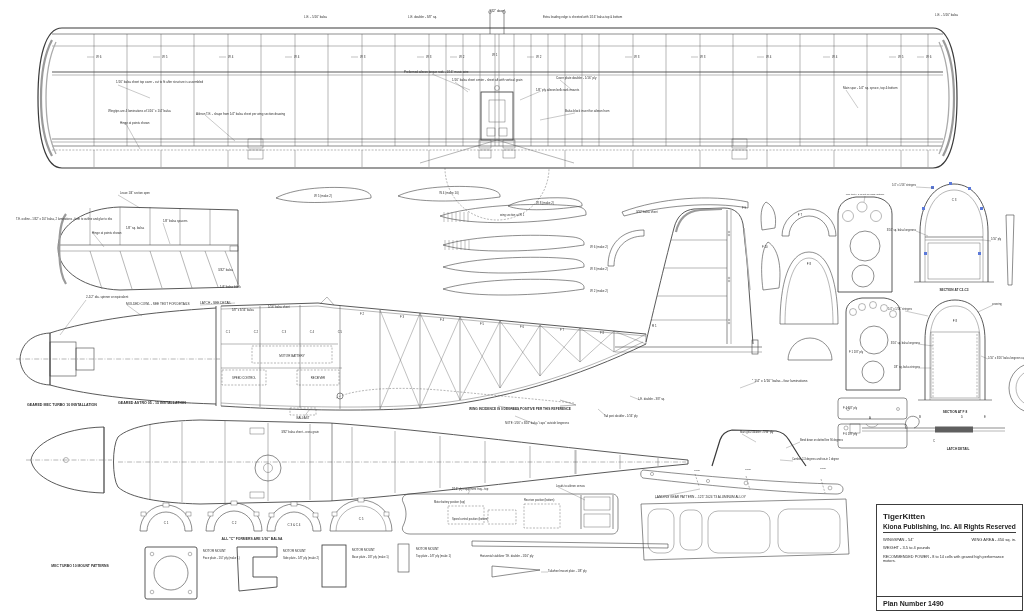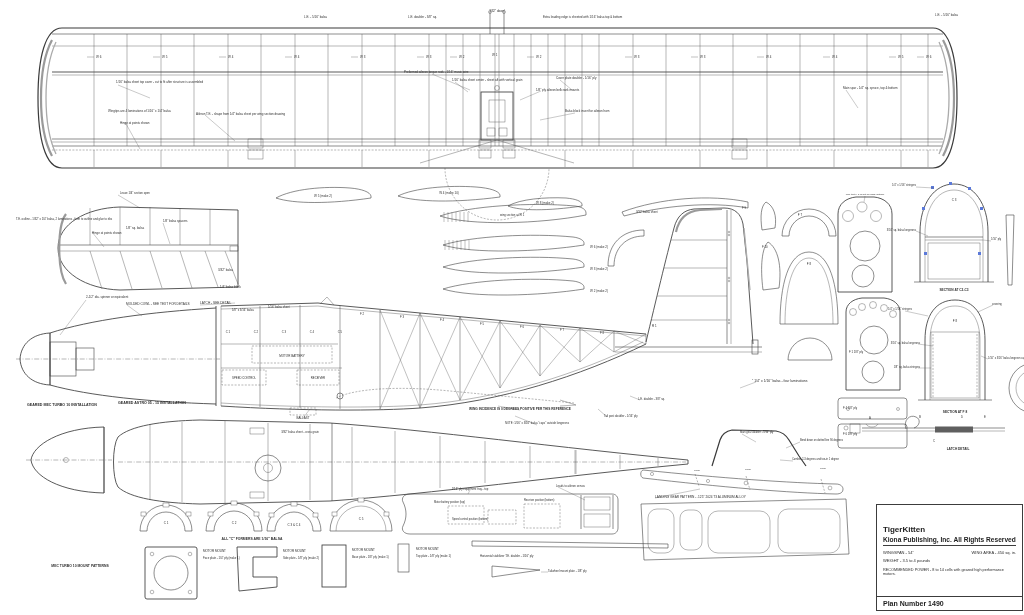--- a/index.html
+++ b/index.html
@@ -12,21 +12,21 @@
   .s08{stroke:#3c3c3c;stroke-width:.85;fill:none}
   .s12{stroke:#3a3a3a;stroke-width:1.2;fill:none}
   .dash{stroke-dasharray:2 1.4}
   .cl{stroke-dasharray:5 1.6 .9 1.6}
   .lam{stroke:#9a9a9a;stroke-width:2.2;fill:none}
   .lam2{stroke:#ababab;stroke-width:1.3;fill:none}
   .darkfill{fill:#5f5f5f;stroke:none}
   .notch{fill:#ffffff;stroke:#4a4a4a;stroke-width:.4}
   
   .tb{position:absolute;left:876px;top:504px;width:147px;height:107px;border:1px solid #3c3c3c;
-      background:#fff;box-sizing:border-box;padding:20px 6px;}
+      background:#fff;box-sizing:border-box;padding:7px 6px;}
   .tb-title{font-size:8px;font-weight:bold;color:#1d1d1d;}
   .tb-pub{font-size:6.6px;font-weight:bold;color:#1d1d1d;border-bottom:1px solid #3c3c3c;
       padding-bottom:2px;margin-top:2px;}
   .tb-row{display:flex;justify-content:space-between;font-size:4px;color:#2c2c2c;margin-top:4px;}
   .tb-line{font-size:4px;color:#2c2c2c;margin-top:3px;}
   .tb-power{font-size:3.8px;color:#2c2c2c;margin-top:5px;}
   .tb-plan{position:absolute;left:0;right:0;bottom:0;border-top:1px solid #3c3c3c;
       font-size:7px;font-weight:bold;color:#1d1d1d;padding:3px 6px;}
 </style>
 </head>

